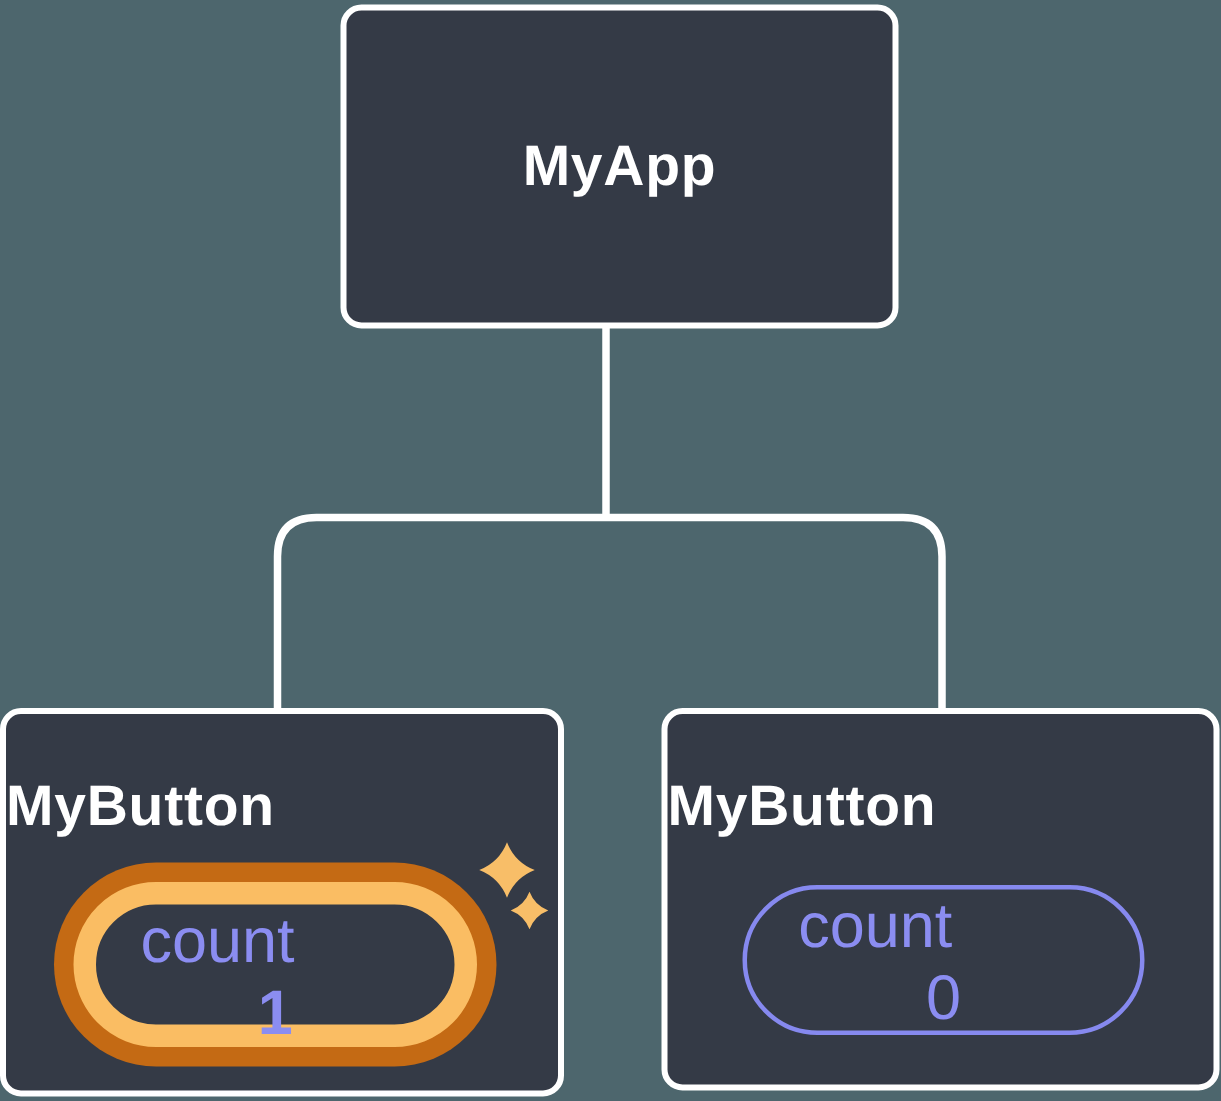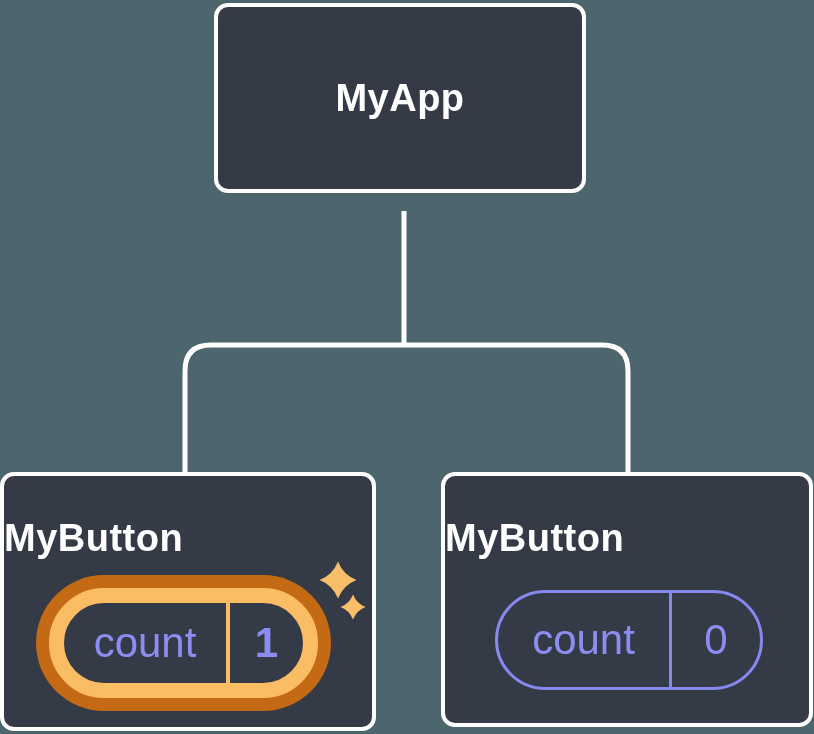--- a/index.html
+++ b/index.html
@@ -24,40 +24,41 @@
   .sparkles path { fill:var(--sparkle, #F8BE68); }
 
   .node {
     position:absolute;
     background:var(--node-bg, #343A46);
     border:4px solid var(--line, #FFFFFF);
     border-radius:14px;
     box-sizing:border-box;
     z-index:2;
   }
-  .node--app  { left:214px; top:3px;   width:372px; height:190px;
+  .node--app  { left:227px; top:3px;   width:372px; height:216px;
                 display:flex; align-items:center; justify-content:center; }
   .node--btn-left  { left:0px;   top:472px; width:376px; height:259px; }
   .node--btn-right { left:441px; top:472px; width:372px; height:255px; }
 
   .title {
     color:#FFFFFF;
     font-size:38px; font-weight:700; letter-spacing:0.5px;
     white-space:nowrap;
   }
   .child-title {
     position:absolute; left:0; right:0; top:42px;
     text-align:left; line-height:40px;
   }
 
   .pill {
     position:absolute;
     box-sizing:border-box;
     display:flex;
     align-items:stretch;
+    flex-direction:column;
   }
   .pill--highlight {
     left:45px; top:112px; width:269px; height:110px;
     border-radius:60px;
     background:var(--node-bg, #343A46);
     border:15px solid var(--ring-light, #FABD63);
     box-shadow:0 0 0 13px var(--ring-dark, #C46A14);
   }
   .pill--plain {
     left:50px; top:114px; width:268px; height:100px;

